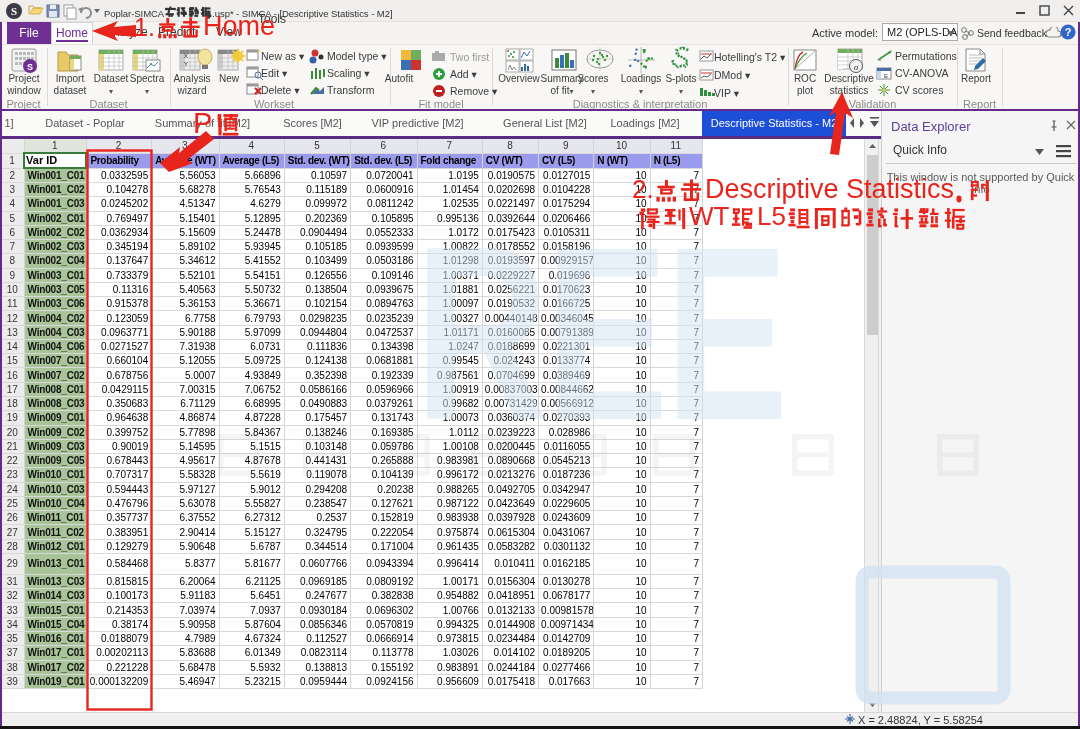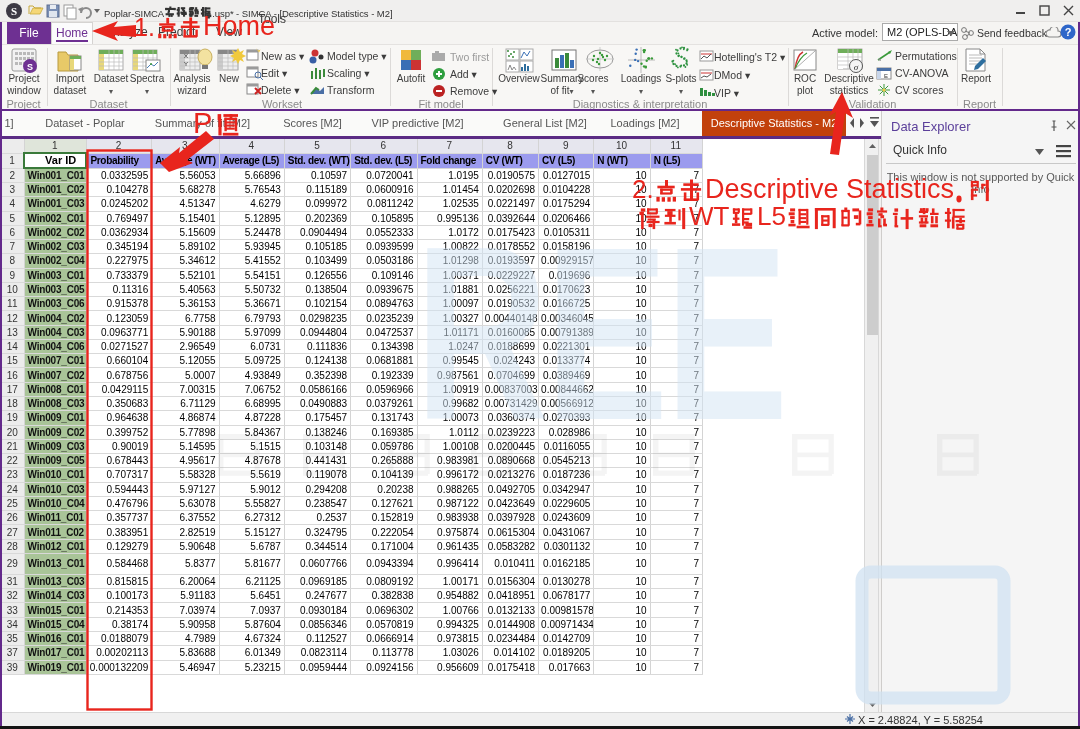--- a/index.html
+++ b/index.html
@@ -115,33 +115,33 @@
     <div id="ribbon" class="abs" style="left:0;top:44px;width:1080px;height:65px;background:#f8f7f5;border-top:1px solid #e4e2e0">
       <div class="sep" style="left:47px"></div>
       <div class="sep" style="left:170px"></div>
       <div class="sep" style="left:390px"></div>
       <div class="sep" style="left:492px"></div>
       <div class="sep" style="left:788px"></div>
       <div class="sep" style="left:957px"></div>
       <div class="sep" style="left:1002px"></div>
       <div class="grplbl" style="left:0px;width:47px">Project</div>
       <div class="grplbl" style="left:47px;width:123px">Dataset</div>
-      <div class="grplbl" style="left:172px;width:220px">Workset</div>
+      <div class="grplbl" style="left:164px;width:220px">Workset</div>
       <div class="grplbl" style="left:390px;width:102px">Fit model</div>
       <div class="grplbl" style="left:492px;width:296px">Diagnostics &amp; interpretation</div>
       <div class="grplbl" style="left:788px;width:169px">Validation</div>
       <div class="grplbl" style="left:957px;width:45px">Report</div>
     </div>
     <div class="bigbtn" style="left:-5px;top:73px;width:58px">Project<br>window</div>
     <div class="bigbtn" style="left:41px;top:73px;width:58px">Import<br>dataset</div>
     <div class="bigbtn" style="left:82px;top:73px;width:58px">Dataset<br><span style="font-size:8px;color:#555">▾</span></div>
     <div class="bigbtn" style="left:118px;top:73px;width:58px">Spectra<br><span style="font-size:8px;color:#555">▾</span></div>
     <div class="bigbtn" style="left:163px;top:73px;width:58px">Analysis<br>wizard</div>
     <div class="bigbtn" style="left:200px;top:73px;width:58px">New</div>
-    <div class="bigbtn" style="left:382px;top:73px;width:58px">Autofit</div>
+    <div class="bigbtn" style="left:370px;top:73px;width:58px">Autofit</div>
     <div class="bigbtn" style="left:490px;top:73px;width:58px">Overview</div>
     <div class="bigbtn" style="left:533px;top:73px;width:58px">Summary<br>of fit<span style="font-size:8px;color:#555">▾</span></div>
     <div class="bigbtn" style="left:564px;top:73px;width:58px">Scores<br><span style="font-size:8px;color:#555">▾</span></div>
     <div class="bigbtn" style="left:612px;top:73px;width:58px">Loadings<br><span style="font-size:8px;color:#555">▾</span></div>
     <div class="bigbtn" style="left:652px;top:73px;width:58px">S-plots<br><span style="font-size:8px;color:#555">▾</span></div>
     <div class="bigbtn" style="left:776px;top:73px;width:58px">ROC<br>plot</div>
     <div class="bigbtn" style="left:820px;top:73px;width:58px">Descriptive<br>statistics</div>
     <div class="bigbtn" style="left:947px;top:73px;width:58px">Report</div>
     <div class="smbtn" style="left:261px;top:50px;color:#3c3c3c">New as ▾</div>
     <div class="smbtn" style="left:261px;top:67px;color:#3c3c3c">Edit ▾</div>
@@ -401,21 +401,21 @@
       <path d="M975 22 l8 -8 l3 3 l-8 8 l-4 1 z" fill="#2e6e9e"></path>
     </svg>
     <div class="abs" style="left:0;top:111px;width:881px;height:25px;background:#fafaf9"></div>
     <div class="dt" style="left:0px;width:18px">1]</div>
     <div class="dt" style="left:30px;width:110px">Dataset - Poplar</div>
     <div class="dt" style="left:150px;width:105px">Summary of fit [M2]</div>
     <div class="dt" style="left:270px;width:85px">Scores [M2]</div>
     <div class="dt" style="left:365px;width:105px">VIP predictive [M2]</div>
     <div class="dt" style="left:490px;width:110px">General List [M2]</div>
     <div class="dt" style="left:600px;width:90px">Loadings [M2]</div>
-    <div class="dt" style="left:702px;width:144px;background:#c2410c;color:#fff">Descriptive Statistics - M2</div>
+    <div class="dt" style="left:702px;width:144px;background:#1d4ed8;color:#fff">Descriptive Statistics - M2</div>
     <svg class="abs" style="left:848px;top:114px" width="34" height="18">
       <path d="M6 4 l-4 5 l4 5 z" fill="#555"></path>
       <path d="M12 4 l4 5 l-4 5 z" fill="#555"></path>
       <rect x="22" y="3" width="9" height="1.6" fill="#555"></rect>
       <path d="M22 7 h9 l-4.5 6 z" fill="#555"></path>
     </svg>
     <div class="abs" style="left:0;top:136px;width:881px;height:3px;background:#5b2c85"></div>
     <div class="abs" style="left:2px;top:139px;width:877px;height:573px;background:#fff;overflow:hidden">
       <table class="tbl" style="width:701px">
         <colgroup>
@@ -442,21 +442,21 @@
             <td class="numrow" style="background:#e6e6ee">5</td>
             <td class="numrow" style="background:#e6e6ee">6</td>
             <td class="numrow" style="background:#e6e6ee">7</td>
             <td class="numrow" style="background:#e6e6ee">8</td>
             <td class="numrow" style="background:#e6e6ee">9</td>
             <td class="numrow" style="background:#e6e6ee">10</td>
             <td class="numrow" style="background:#e6e6ee">11</td>
           </tr>
           <tr style="height:15px">
             <td class="gut">1</td>
-            <td style="background:#fff;font-weight:bold;text-align:left;border:2px solid #3a7a3a;padding-left:20px;font-size:11px">Var ID</td>
+            <td style="background:#fff;font-weight:bold;text-align:left;border:2px solid #3a7a3a;padding-left:1px;font-size:11px">Var ID</td>
             <td class="hdr">Probability</td>
             <td class="hdr">Average (WT)</td>
             <td class="hdr">Average (L5)</td>
             <td class="hdr">Std. dev. (WT)</td>
             <td class="hdr">Std. dev. (L5)</td>
             <td class="hdr">Fold change</td>
             <td class="hdr">CV (WT)</td>
             <td class="hdr">CV (L5)</td>
             <td class="hdr">N (WT)</td>
             <td class="hdr">N (L5)</td>
@@ -541,21 +541,21 @@
             <td>0.0939599</td>
             <td>1.00822</td>
             <td>0.0178552</td>
             <td>0.0158196</td>
             <td>10</td>
             <td>7</td>
           </tr>
           <tr style="height:14.28px">
             <td class="gut">8</td>
             <td class="vid">Win002_C04</td>
-            <td>0.227975</td>
+            <td>0.137647</td>
             <td>5.34612</td>
             <td>5.41552</td>
             <td>0.103499</td>
             <td>0.0503186</td>
             <td>1.01298</td>
             <td>0.0193597</td>
             <td>0.00929157</td>
             <td>10</td>
             <td>7</td>
           </tr>
@@ -626,21 +626,21 @@
             <td>1.01171</td>
             <td>0.0160085</td>
             <td>0.00791389</td>
             <td>10</td>
             <td>7</td>
           </tr>
           <tr style="height:14.28px">
             <td class="gut">14</td>
             <td class="vid">Win004_C06</td>
             <td>0.0271527</td>
-            <td>2.96549</td>
+            <td>7.31938</td>
             <td>6.0731</td>
             <td>0.111836</td>
             <td>0.134398</td>
             <td>1.0247</td>
             <td>0.0188699</td>
             <td>0.0221301</td>
             <td>10</td>
             <td>7</td>
           </tr>
           <tr style="height:14.28px">
@@ -808,21 +808,21 @@
             <td>0.983938</td>
             <td>0.0397928</td>
             <td>0.0243609</td>
             <td>10</td>
             <td>7</td>
           </tr>
           <tr style="height:14.28px">
             <td class="gut">27</td>
             <td class="vid">Win011_C02</td>
             <td>0.383951</td>
-            <td>2.82519</td>
+            <td>2.90414</td>
             <td>5.15127</td>
             <td>0.324795</td>
             <td>0.222054</td>
             <td>0.975874</td>
             <td>0.0615304</td>
             <td>0.0431067</td>
             <td>10</td>
             <td>7</td>
           </tr>
           <tr style="height:14.28px">
@@ -927,20 +927,34 @@
             <td class="gut">37</td>
             <td class="vid">Win017_C01</td>
             <td>0.00202113</td>
             <td>5.83688</td>
             <td>6.01349</td>
             <td>0.0823114</td>
             <td>0.113778</td>
             <td>1.03026</td>
             <td>0.014102</td>
             <td>0.0189205</td>
+            <td>10</td>
+            <td>7</td>
+          </tr>
+          <tr style="height:14.28px">
+            <td class="gut">38</td>
+            <td class="vid">Win017_C02</td>
+            <td>0.221228</td>
+            <td>5.68478</td>
+            <td>5.5932</td>
+            <td>0.138813</td>
+            <td>0.155192</td>
+            <td>0.983891</td>
+            <td>0.0244184</td>
+            <td>0.0277466</td>
             <td>10</td>
             <td>7</td>
           </tr>
           <tr style="height:14.28px">
             <td class="gut">39</td>
             <td class="vid">Win019_C01</td>
             <td>0.000132209</td>
             <td>5.46947</td>
             <td>5.23215</td>
             <td>0.0959444</td>

